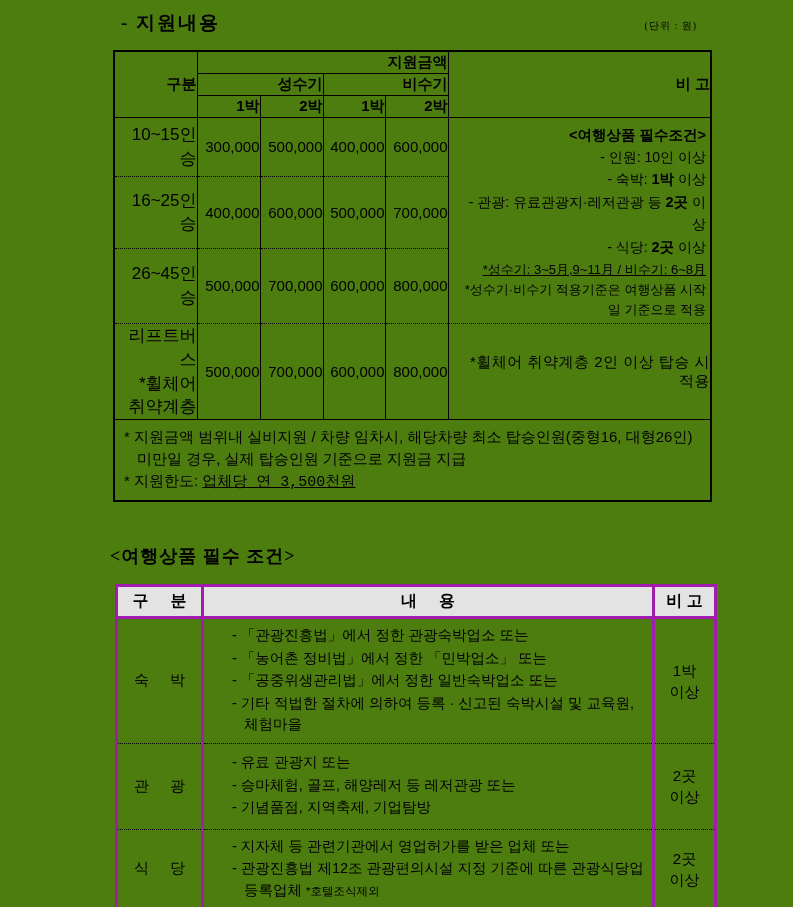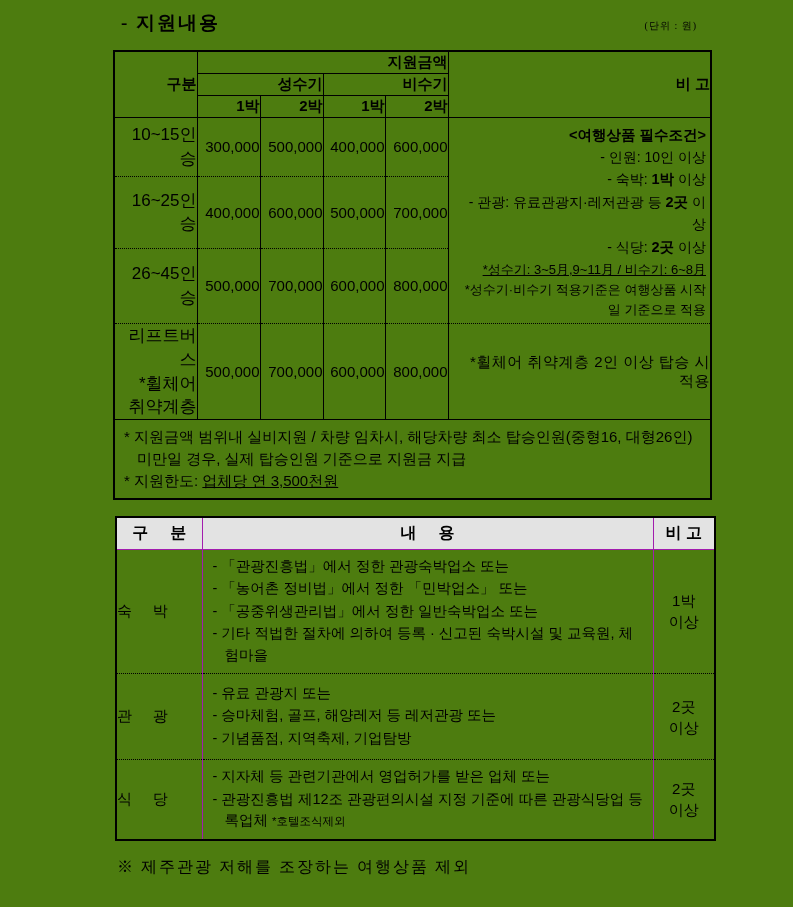--- a/index.html
+++ b/index.html
@@ -34,36 +34,36 @@
   .remark-cell { text-align: left; vertical-align: top; padding: 6px 4px 4px 6px; }
   .rm-title { font-weight: bold; font-size: 14.5px; line-height: 22px; }
   .rm-item { font-size: 14px; line-height: 22.5px; padding-left: 8px; }
   .rm-item b { font-size: 14.5px; }
   .rm-season { font-size: 13px; line-height: 20px; text-decoration: underline; margin-top: 2px; }
   .rm-note { font-size: 13px; line-height: 19.5px; padding-left: 7px; text-indent: -7px; }
   .remark4-cell { text-align: left; vertical-align: middle; padding-left: 6px; font-size: 14px; letter-spacing: 0.5px; margin-left: 7px; }
 
   .frow td { height: 77px; text-align: left; vertical-align: middle; padding: 6px 10px 6px 9px; font-size: 15px; line-height: 22px; }
   .fnote { padding-left: 13px; text-indent: -13px; }
-  .ul { text-decoration: underline; }
+  .ul { text-decoration: underline; font-family: Liberation Mono, monospace; }
 
   
   .section-title { margin: 42px 0 0 110px; font-family: "Liberation Serif", serif; font-size: 18px; font-weight: bold; letter-spacing: 1px; }
 
   .t2 { margin: 16px 0 0 115px; width: 599px; border: 2px solid #000; }
-  .t2 td { border: 1px solid #a21caf; vertical-align: middle; }
+  .t2 td { border: 3px solid #a21caf; vertical-align: middle; }
   .t2 .h2row td { background: #e3e3e3; height: 32px; text-align: center; font-weight: bold; font-size: 16px; white-space: pre; }
   .t2 .c1 > td { height: 118px; }
   .t2 .c2 > td { height: 86px; }
   .t2 .c3 > td { height: 80px; }
   .t2 tr.c2 > td, .t2 tr.c3 > td { border-top: 1px dotted #000; }
   .t2 tr.c1 > td, .t2 tr.c2 > td { border-bottom: 1px dotted #000; }
-  .cat-cell { white-space: pre; font-size: 15px; }
+  .cat-cell { text-align: center; white-space: pre; font-size: 15px; }
   .content-cell { padding: 6px 6px 6px 10px; text-align: left; }
-  .cline { font-size: 14.5px; line-height: 21.5px; padding-left: 12px; text-indent: -12px; }
+  .cline { font-size: 14.5px; line-height: 21.5px; padding-left: 12px; text-indent: -12px; margin-left: 18px; }
   .cline .small { font-size: 11.5px; }
   .rem-cell { text-align: center; white-space: pre-line; font-size: 15px; line-height: 21px; }
 
   .footnote { margin: 16px 0 0 117px; font-family: "Liberation Serif", serif; font-size: 16px; letter-spacing: 2px; }
 </style>
 </head>
 <body>
 
 <div class="page">
 
@@ -141,20 +141,21 @@
 
       <tr class="frow">
         <td colspan="6">
           <div class="fnote">* 지원금액 범위내 실비지원 / 차량 임차시, 해당차량 최소 탑승인원(중형16, 대형26인)미만일 경우, 실제 탑승인원 기준으로 지원금 지급</div>
           <div class="fnote"><span>* 지원한도: </span><span class="ul">업체당 연 3,500천원</span></div>
         </td>
       </tr>
     </tbody>
   </table>
 
+  <div class="section-title">&lt;여행상품 필수 조건&gt;</div>
 
   <table class="t2">
     <colgroup>
       <col style="width:86px">
         <col style="width:451px">
         <col style="width:62px">
     </colgroup>
     <tbody>
       <tr class="h2row">
         <td>구     분</td>

